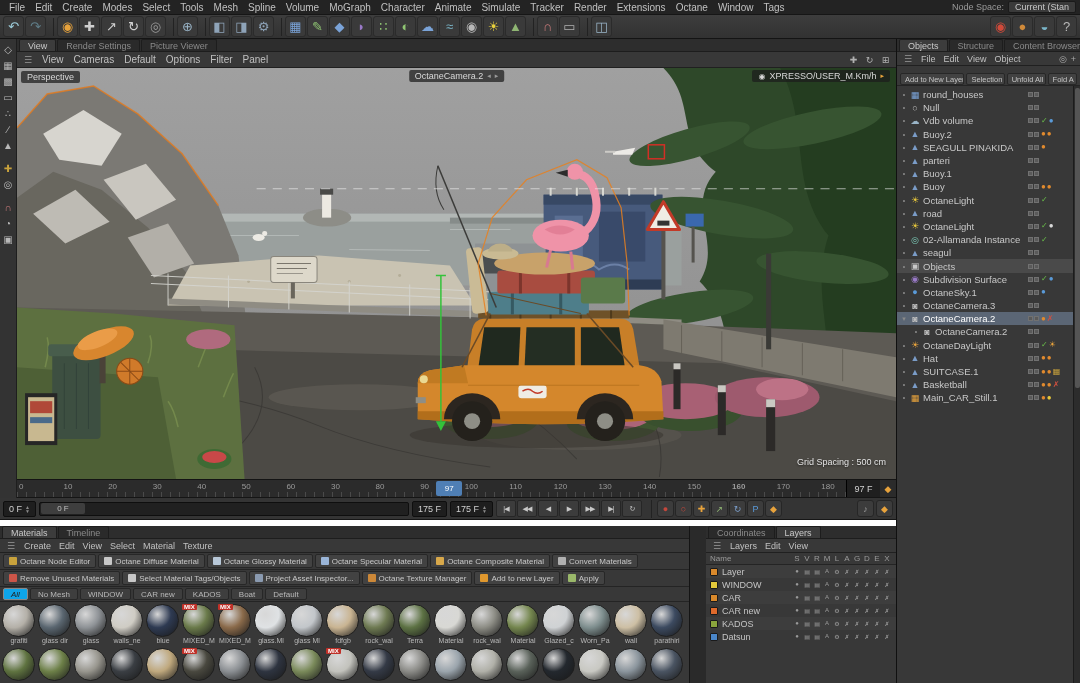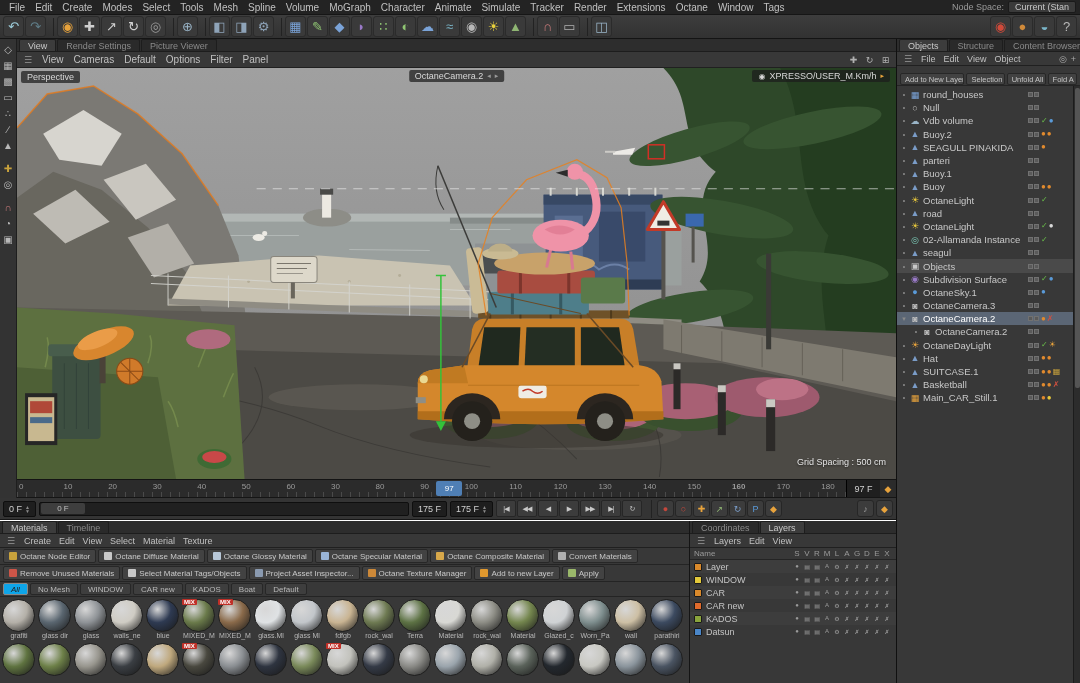--- a/index.html
+++ b/index.html
@@ -63,21 +63,21 @@
   .frame-box{height:16px;background:#1e1e1e;border:1px solid #0e0e0e;border-radius:2px;display:flex;align-items:center;padding:0 5px;font-size:9px;color:#d0d0d0;white-space:nowrap;}
   .steppers{display:flex;flex-direction:column;font-size:5px;color:#8a8a8a;margin-left:3px;line-height:4px;}
   .range-track{width:370px;height:14px;background:#202020;border:1px solid #0e0e0e;border-radius:2px;display:flex;align-items:center;flex:0 0 auto;}
   .range-handle{width:44px;height:11px;margin:0 1px;background:#3e3e3e;border-radius:2px;font-size:8px;color:#c0c0c0;display:flex;align-items:center;justify-content:center;}
   .t-btn{width:20px;height:17px;background:#3c3c3c;border:1px solid #262626;border-radius:2px;color:#c8c8c8;font-size:7px;display:flex;align-items:center;justify-content:center;letter-spacing:-1px;flex:0 0 auto;}
   .rec-btn{width:17px;height:17px;border-radius:3px;background:#3c3c3c;border:1px solid #262626;display:flex;align-items:center;justify-content:center;font-size:9px;flex:0 0 auto;}
   .transport-right{margin-left:auto;display:flex;gap:2px;}
   .flexrow{display:flex;gap:1px;}
 
   
-  .bottom{flex:1;display:flex;min-height:0;border-top:1px solid #ffffff;}
+  .bottom{flex:1;display:flex;min-height:0;border-top:6px solid #ffffff;gap:16px;}
   .materials-panel{width:690px;background:#383838;display:flex;flex-direction:column;border-right:1px solid #141414;min-width:0;overflow:hidden;}
   .action-row{height:17px;display:flex;align-items:center;gap:2px;padding:0 3px;background:#383838;border-bottom:1px solid #242424;flex:0 0 auto;overflow:hidden;}
   .action-btn{height:14px;display:flex;align-items:center;gap:3px;background:#424242;border:1px solid #272727;border-radius:2px;padding:0 5px;font-size:8px;color:#c8c8c8;white-space:nowrap;flex:0 0 auto;}
   .action-btn .ic{width:8px;height:8px;border-radius:1px;flex:0 0 auto;}
   .filter-row{height:15px;display:flex;align-items:center;gap:2px;padding:0 3px;border-bottom:1px solid #242424;flex:0 0 auto;}
   .filter-chip{height:12px;line-height:11px;padding:0 7px;background:#3e3e3e;border:1px solid #272727;border-radius:2px;font-size:8px;color:#b8b8b8;white-space:nowrap;}
   .filter-chip.active{background:#0ea5e9;color:#222;border-color:#888;font-style:italic;}
   .mat-grid{flex:1;overflow:hidden;padding:2px 2px 0;}
   .mat-row{display:flex;gap:2px;margin-bottom:2px;}
   .mat{width:34px;flex:0 0 auto;position:relative;}

